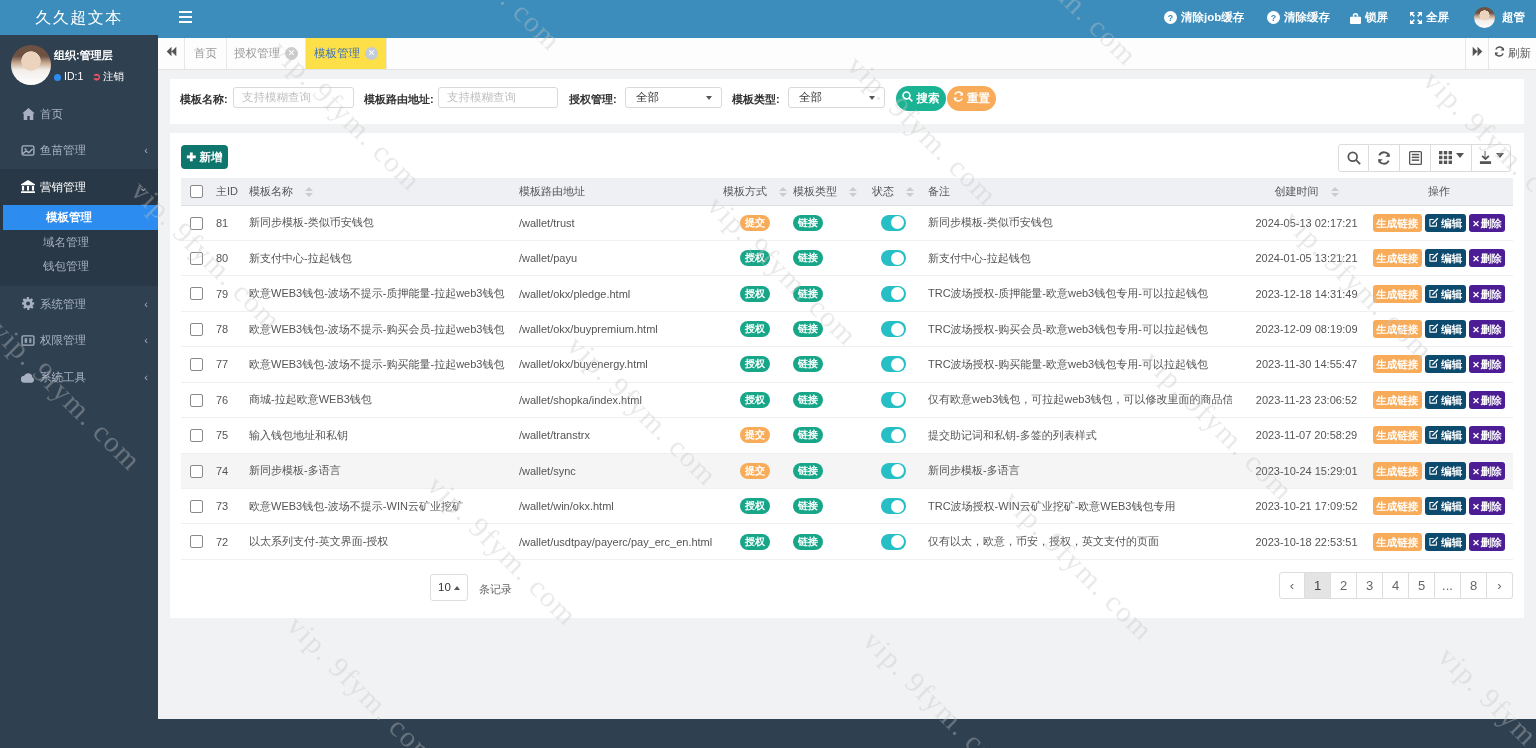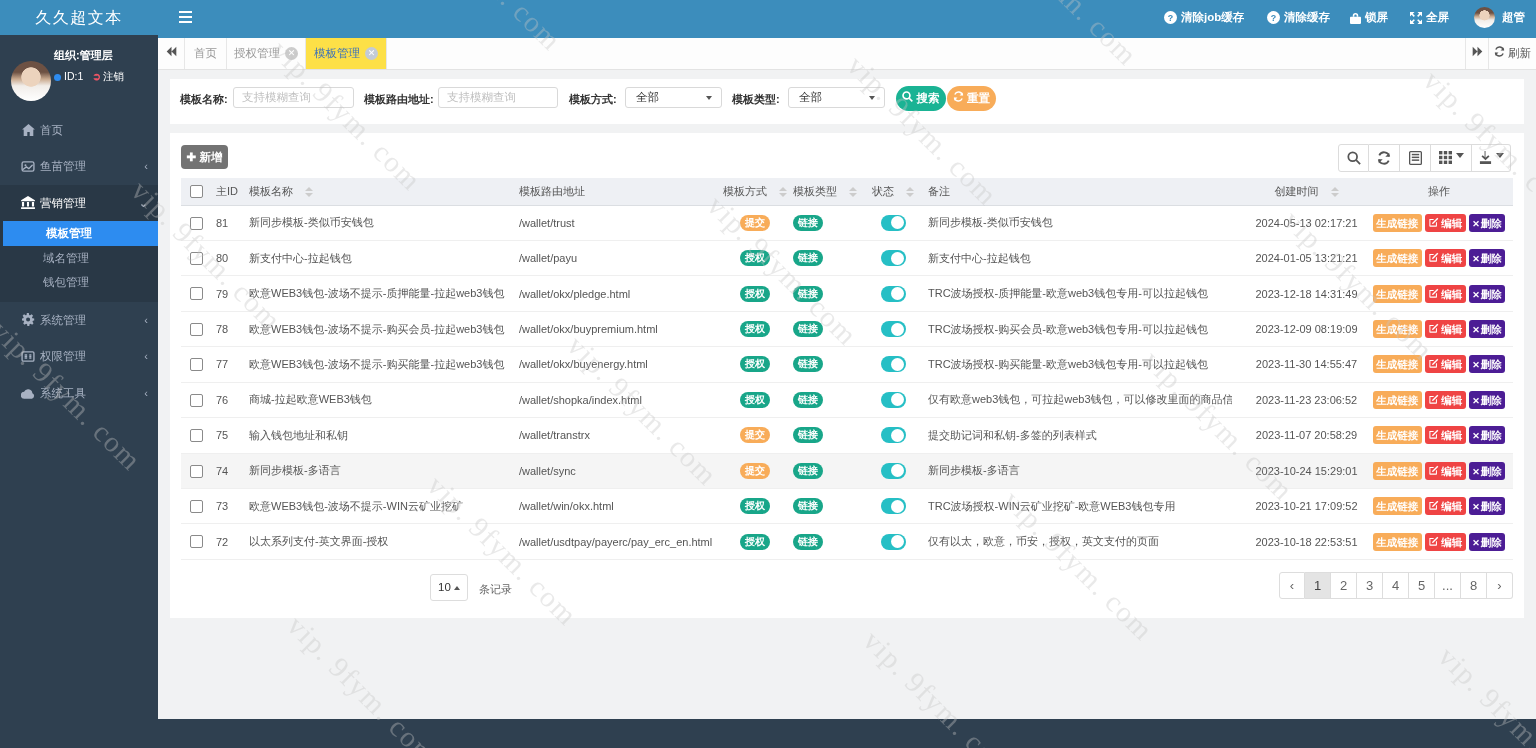--- a/index.html
+++ b/index.html
@@ -2,21 +2,21 @@
 <html lang="zh"><head>
 <meta charset="utf-8">
 <title>模板管理</title>
 <style>
 *{margin:0;padding:0;box-sizing:border-box}
 html,body{width:1536px;height:748px;overflow:hidden;font-family:"Liberation Sans",sans-serif;background:#2f4050}
 .page{position:relative;width:1536px;height:748px}
 
 .sidebar{position:absolute;left:0;top:0;width:158px;height:748px;background:#2f4050;z-index:2}
 .logo{height:35px;background:#3c8dbc;color:#fff;font-size:16px;line-height:35px;text-align:center;letter-spacing:1.5px}
-.uinfo{padding:26px 0 8px 11px;position:relative}
+.uinfo{padding:10px 0 8px 11px;position:relative}
 .avatar{width:40px;height:40px;border-radius:50%;display:inline-block;vertical-align:top;background:radial-gradient(circle at 50% 40%,#ecd3bd 0 30%,rgba(0,0,0,0) 32%),linear-gradient(180deg,#6d5143 0 28%,#c9a98e 45%,#f1ede9 62%,#fff 100%)}
 .uinfo .utxt{position:absolute;left:54px;top:13px}
 .uinfo .nm{color:#fff;font-size:11px;font-weight:bold;margin-bottom:7px;white-space:nowrap}
 .uinfo .sub{font-size:10.5px;color:#fff;white-space:nowrap}
 .dot{display:inline-block;width:7px;height:7px;border-radius:50%;background:#2d8cf0;margin-right:3px;vertical-align:-1px}
 .lgout{color:#ed5565;font-weight:bold;margin:0 2px 0 6px}
 .menu{margin-top:3px}
 .mi{height:36.4px;line-height:36.4px;color:#a7b1c2;font-size:11.5px;padding-left:21px;position:relative;white-space:nowrap}
 .mi .mic{display:inline-block;width:14px;margin-right:5px;text-align:center}
 .mi .arr{position:absolute;right:10px;top:0;font-size:11px;color:#a7b1c2}
@@ -43,21 +43,21 @@
 .card{position:absolute;left:12px;right:12px;background:#fff;border-radius:0}
 .card1{top:9px;height:45px}
 .flt{position:absolute;top:0;height:45px;line-height:41px;font-size:11px;color:#333;font-weight:bold}
 .fin{position:absolute;top:8px;height:21px;border:1px solid #d9d9d9;border-radius:3px;background:#fff;font-size:11.5px;color:#c0c0c0;line-height:19px;padding-left:8px}
 .fsel{position:absolute;top:8px;height:21px;border:1px solid #d9d9d9;border-radius:3px;background:#fff;font-size:11.5px;color:#333;line-height:19px;padding-left:10px}
 .fsel:after{content:"";position:absolute;right:9px;top:8px;border-left:3.5px solid transparent;border-right:3.5px solid transparent;border-top:4.5px solid #555}
 .btn{position:absolute;top:7px;height:25px;border-radius:13px;color:#fff;font-size:11.5px;font-weight:bold;text-align:center;line-height:25px}
 .bsearch{left:726px;width:50px;background:#1ab394}
 .breset{left:777px;width:49px;background:#f8ac59}
 .card2{top:63px;height:485px}
-.badd{position:absolute;left:11px;top:12px;width:47px;height:24px;background:#737373;border-radius:4px;color:#fff;font-size:11.5px;font-weight:bold;text-align:center;line-height:24px}
+.badd{position:absolute;left:11px;top:12px;width:47px;height:24px;background:#0f766e;border-radius:4px;color:#fff;font-size:11.5px;font-weight:bold;text-align:center;line-height:24px}
 .tools{position:absolute;right:13px;top:11px;height:28px;font-size:0}
 .tbt{display:inline-block;height:28px;border:1px solid #dcdcdc;border-left:none;background:#fff;vertical-align:top;text-align:center;position:relative}
 .tbt:first-child{border-left:1px solid #dcdcdc;border-radius:3px 0 0 3px}
 .tbt:last-child{border-radius:0 3px 3px 0}
 .tbt svg{margin-top:6px}
 .caret{display:inline-block;border-left:4px solid transparent;border-right:4px solid transparent;border-top:5px solid #555;vertical-align:6px;margin-left:4px}
 
 table.grid{position:absolute;left:11px;top:45px;width:1332px;border-collapse:collapse;table-layout:fixed;font-size:11px;color:#555}
 table.grid th{background:#eef0f4;height:27px;white-space:nowrap;font-weight:normal;color:#555;text-align:left;border-bottom:1px solid #dbdee2;font-size:11px}
 table.grid td{height:35.45px;border-bottom:1px solid #efefef;text-align:left;vertical-align:middle;white-space:nowrap;overflow:hidden}
@@ -78,21 +78,21 @@
 .srt:after{content:"";display:block;border-left:4px solid transparent;border-right:4px solid transparent;border-top:4px solid #ccc}
 .bdg{display:inline-block;min-width:27px;height:16px;line-height:16px;border-radius:8px;color:#fff;font-size:10px;font-weight:bold;padding:0 5px}
 .bo{background:#f8ac59}
 .bg{background:#18a689}
 .tgl{display:inline-block;width:25px;height:16px;border-radius:8px;background:#26bfc5;position:relative;vertical-align:middle}
 .knob{position:absolute;right:1.5px;top:1.5px;width:13px;height:13px;border-radius:50%;background:#fff}
 .ab{display:inline-block;height:18px;line-height:18px;border-radius:3px;color:#fff;font-size:10.5px;font-weight:bold;padding:0 3.5px;margin:0 1.5px}
 .ab b{font-weight:bold;font-size:9px;margin-right:1px}
 .ab svg{vertical-align:-1px;margin-right:2px}
 .ao{background:#f8ac59}
-.ag{background:#ef4444}
+.ag{background:#0c4a6e}
 .ar{background:#4c1d95}
 
 .pginfo{position:absolute;left:11px;top:443px;font-size:10.6px;color:#666;line-height:27px}
 .pgsize{position:absolute;left:260px;top:441px;width:38px;height:27px;border:1px solid #ddd;border-radius:3px;text-align:center;line-height:25px;font-size:11.5px;color:#333}
 .pgsize .caret{border-top:none;border-bottom:4.5px solid #555;border-left:3.5px solid transparent;border-right:3.5px solid transparent;vertical-align:1px;margin-left:3px}
 .pgafter{position:absolute;left:309px;top:443px;font-size:11px;color:#666;line-height:27px}
 .pager{position:absolute;right:11px;top:439px;height:27px;font-size:0}
 .pg{display:inline-block;min-width:26px;height:27px;border:1px solid #ddd;border-left:none;background:#fff;color:#666;font-size:13px;text-align:center;line-height:25px;vertical-align:top;padding:0 5px}
 .pg:first-child{border-left:1px solid #ddd;border-radius:3px 0 0 3px}
 .pg:last-child{border-radius:0 3px 3px 0}
@@ -188,21 +188,21 @@
           <path d="M14 2v4.5h-4.5M2 14V9.5h4.5" fill="#555" stroke="none"></path>
         </svg> 刷新</div>
 </div>
 
 <div class="content">
   <div class="card card1">
     <span class="flt" style="left:10px">模板名称:</span>
     <span class="fin" style="left:63px;width:121px">支持模糊查询</span>
     <span class="flt" style="left:194px">模板路由地址:</span>
     <span class="fin" style="left:268px;width:120px">支持模糊查询</span>
-    <span class="flt" style="left:399px">模板方式:</span>
+    <span class="flt" style="left:399px">授权管理:</span>
     <span class="fsel" style="left:455px;width:97px">全部</span>
     <span class="flt" style="left:562px">模板类型:</span>
     <span class="fsel" style="left:618px;width:97px">全部</span>
     <span class="btn bsearch"><svg width="11" height="11" viewBox="0 0 16 16" fill="none" stroke="#fff" stroke-width="2.4">
             <circle cx="6.5" cy="6.5" r="5"></circle>
             <path d="M10.5 10.5L15 15"></path>
           </svg> 搜索</span>
     <span class="btn breset"><svg width="11" height="11" viewBox="0 0 16 16" fill="none" stroke="#fff" stroke-width="2">
             <path d="M14 6.5A6 6 0 0 0 2.6 5M2 9.5A6 6 0 0 0 13.4 11"></path>
             <path d="M14 2v4.5h-4.5M2 14V9.5h4.5" fill="#fff" stroke="none"></path>

